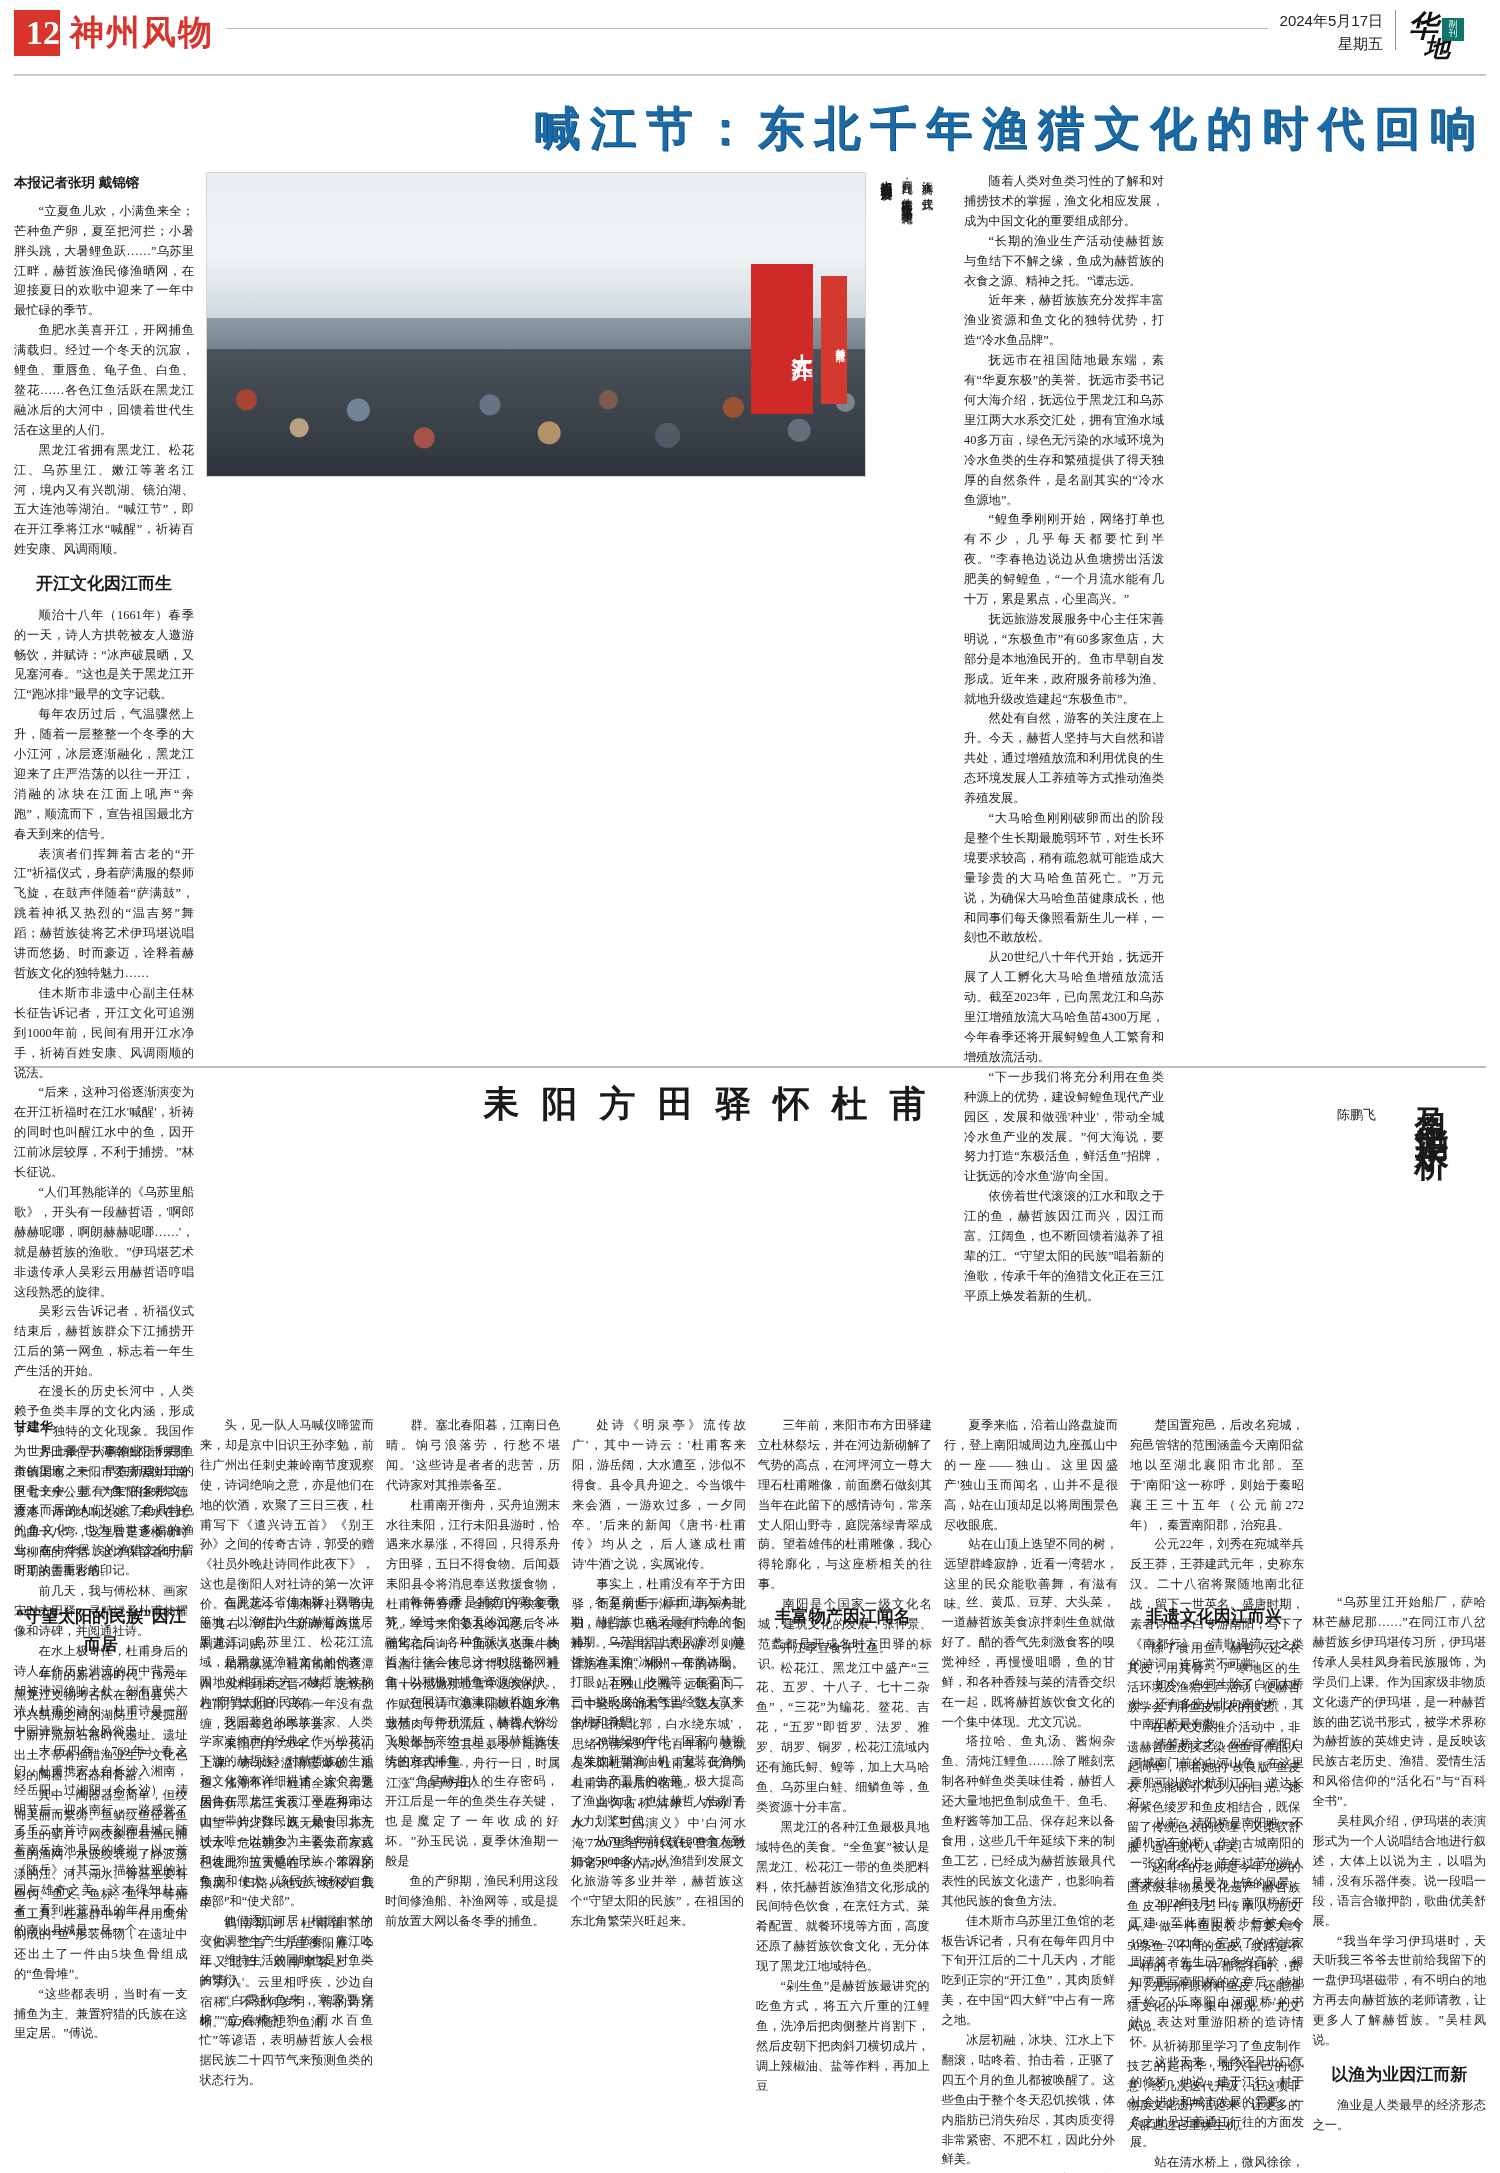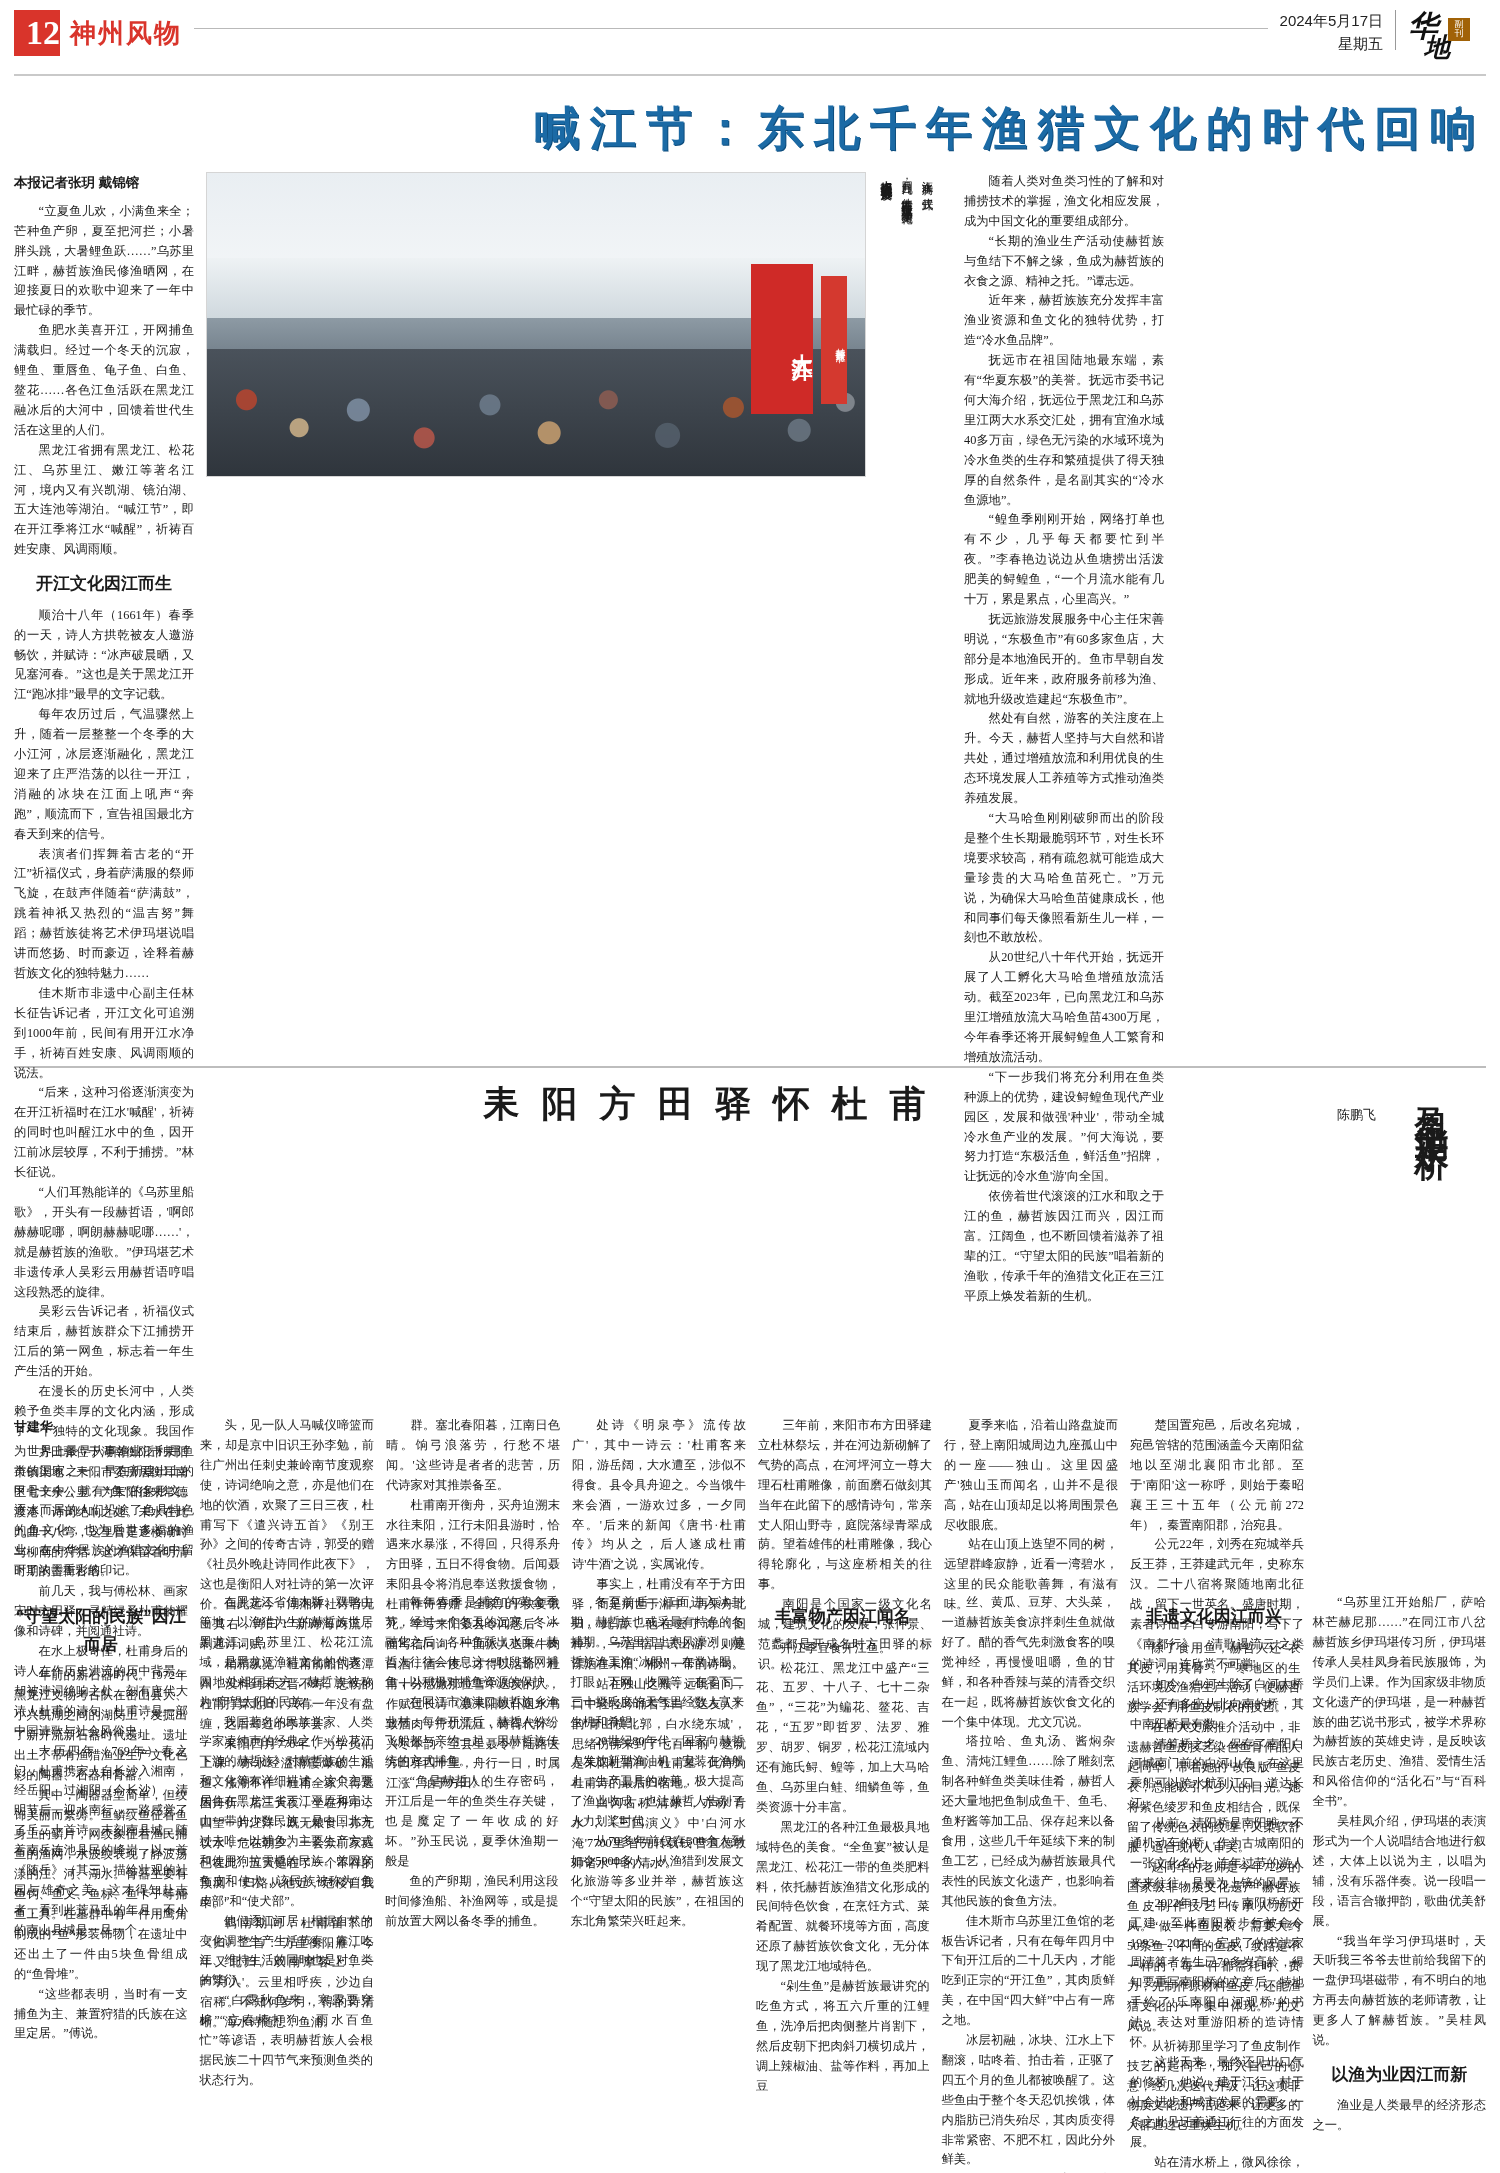--- a/index.html
+++ b/index.html
@@ -19,37 +19,37 @@
     display:flex; align-items:flex-start; justify-content:space-between;
     height:70px; padding-top:10px;
   }
   .mast-left { display:flex; align-items:center; gap:10px; }
   .page-num {
     background:#d9342b; color:#fff;
     width:46px; height:46px; line-height:46px; text-align:right;
     font-family:"Liberation Serif",serif; font-size:34px; font-weight:bold;
   }
   .section-name {
-    color:#d9342b; font-size:26px; font-weight:bold; letter-spacing:2px;
+    color:#d9342b; font-size:34px; font-weight:bold; letter-spacing:2px;
     font-family:"Liberation Serif","DejaVu Serif",serif;
     white-space:nowrap;
   }
   .mast-rule { flex:1; height:1px; background:#b9b9b9; margin:0 12px; position:relative; top:18px; }
   .mast-right { display:flex; align-items:flex-start; gap:12px; padding-right:4px; }
   .dateblock { text-align:right; font-family:"Liberation Sans",sans-serif; font-size:15px; line-height:1.5; color:#222; }
   .datebar { width:1px; height:40px; background:#999; }
   .logo-wrap { position:relative; width:74px; height:52px; }
   .logo-ch {
     font-family:"Liberation Serif",serif; font-size:30px; color:#111;
     font-style:italic; font-weight:bold; position:absolute;
   }
   .logo-ch.a { left:0; top:-4px; }
   .logo-ch.b { left:16px; top:20px; font-size:26px; }
   .logo-stamp {
-    position:absolute; right:12px; top:8px; background:#a16207; color:#fff;
+    position:absolute; right:18px; top:8px; background:#0f766e; color:#fff;
     font-size:9px; padding:2px 3px; line-height:1.05; width:22px; text-align:center;
     font-family:"Liberation Sans",sans-serif;
   }
   .mast-bottom-rule { height:2px; background:#c9c9c9; margin-top:4px; }
 
   
   .main-headline {
     text-align:right; color:#1b6aa5; font-weight:bold;
     font-size:46px; letter-spacing:10px; padding:22px 0 12px;
     font-family:"Liberation Serif","DejaVu Serif",serif;

